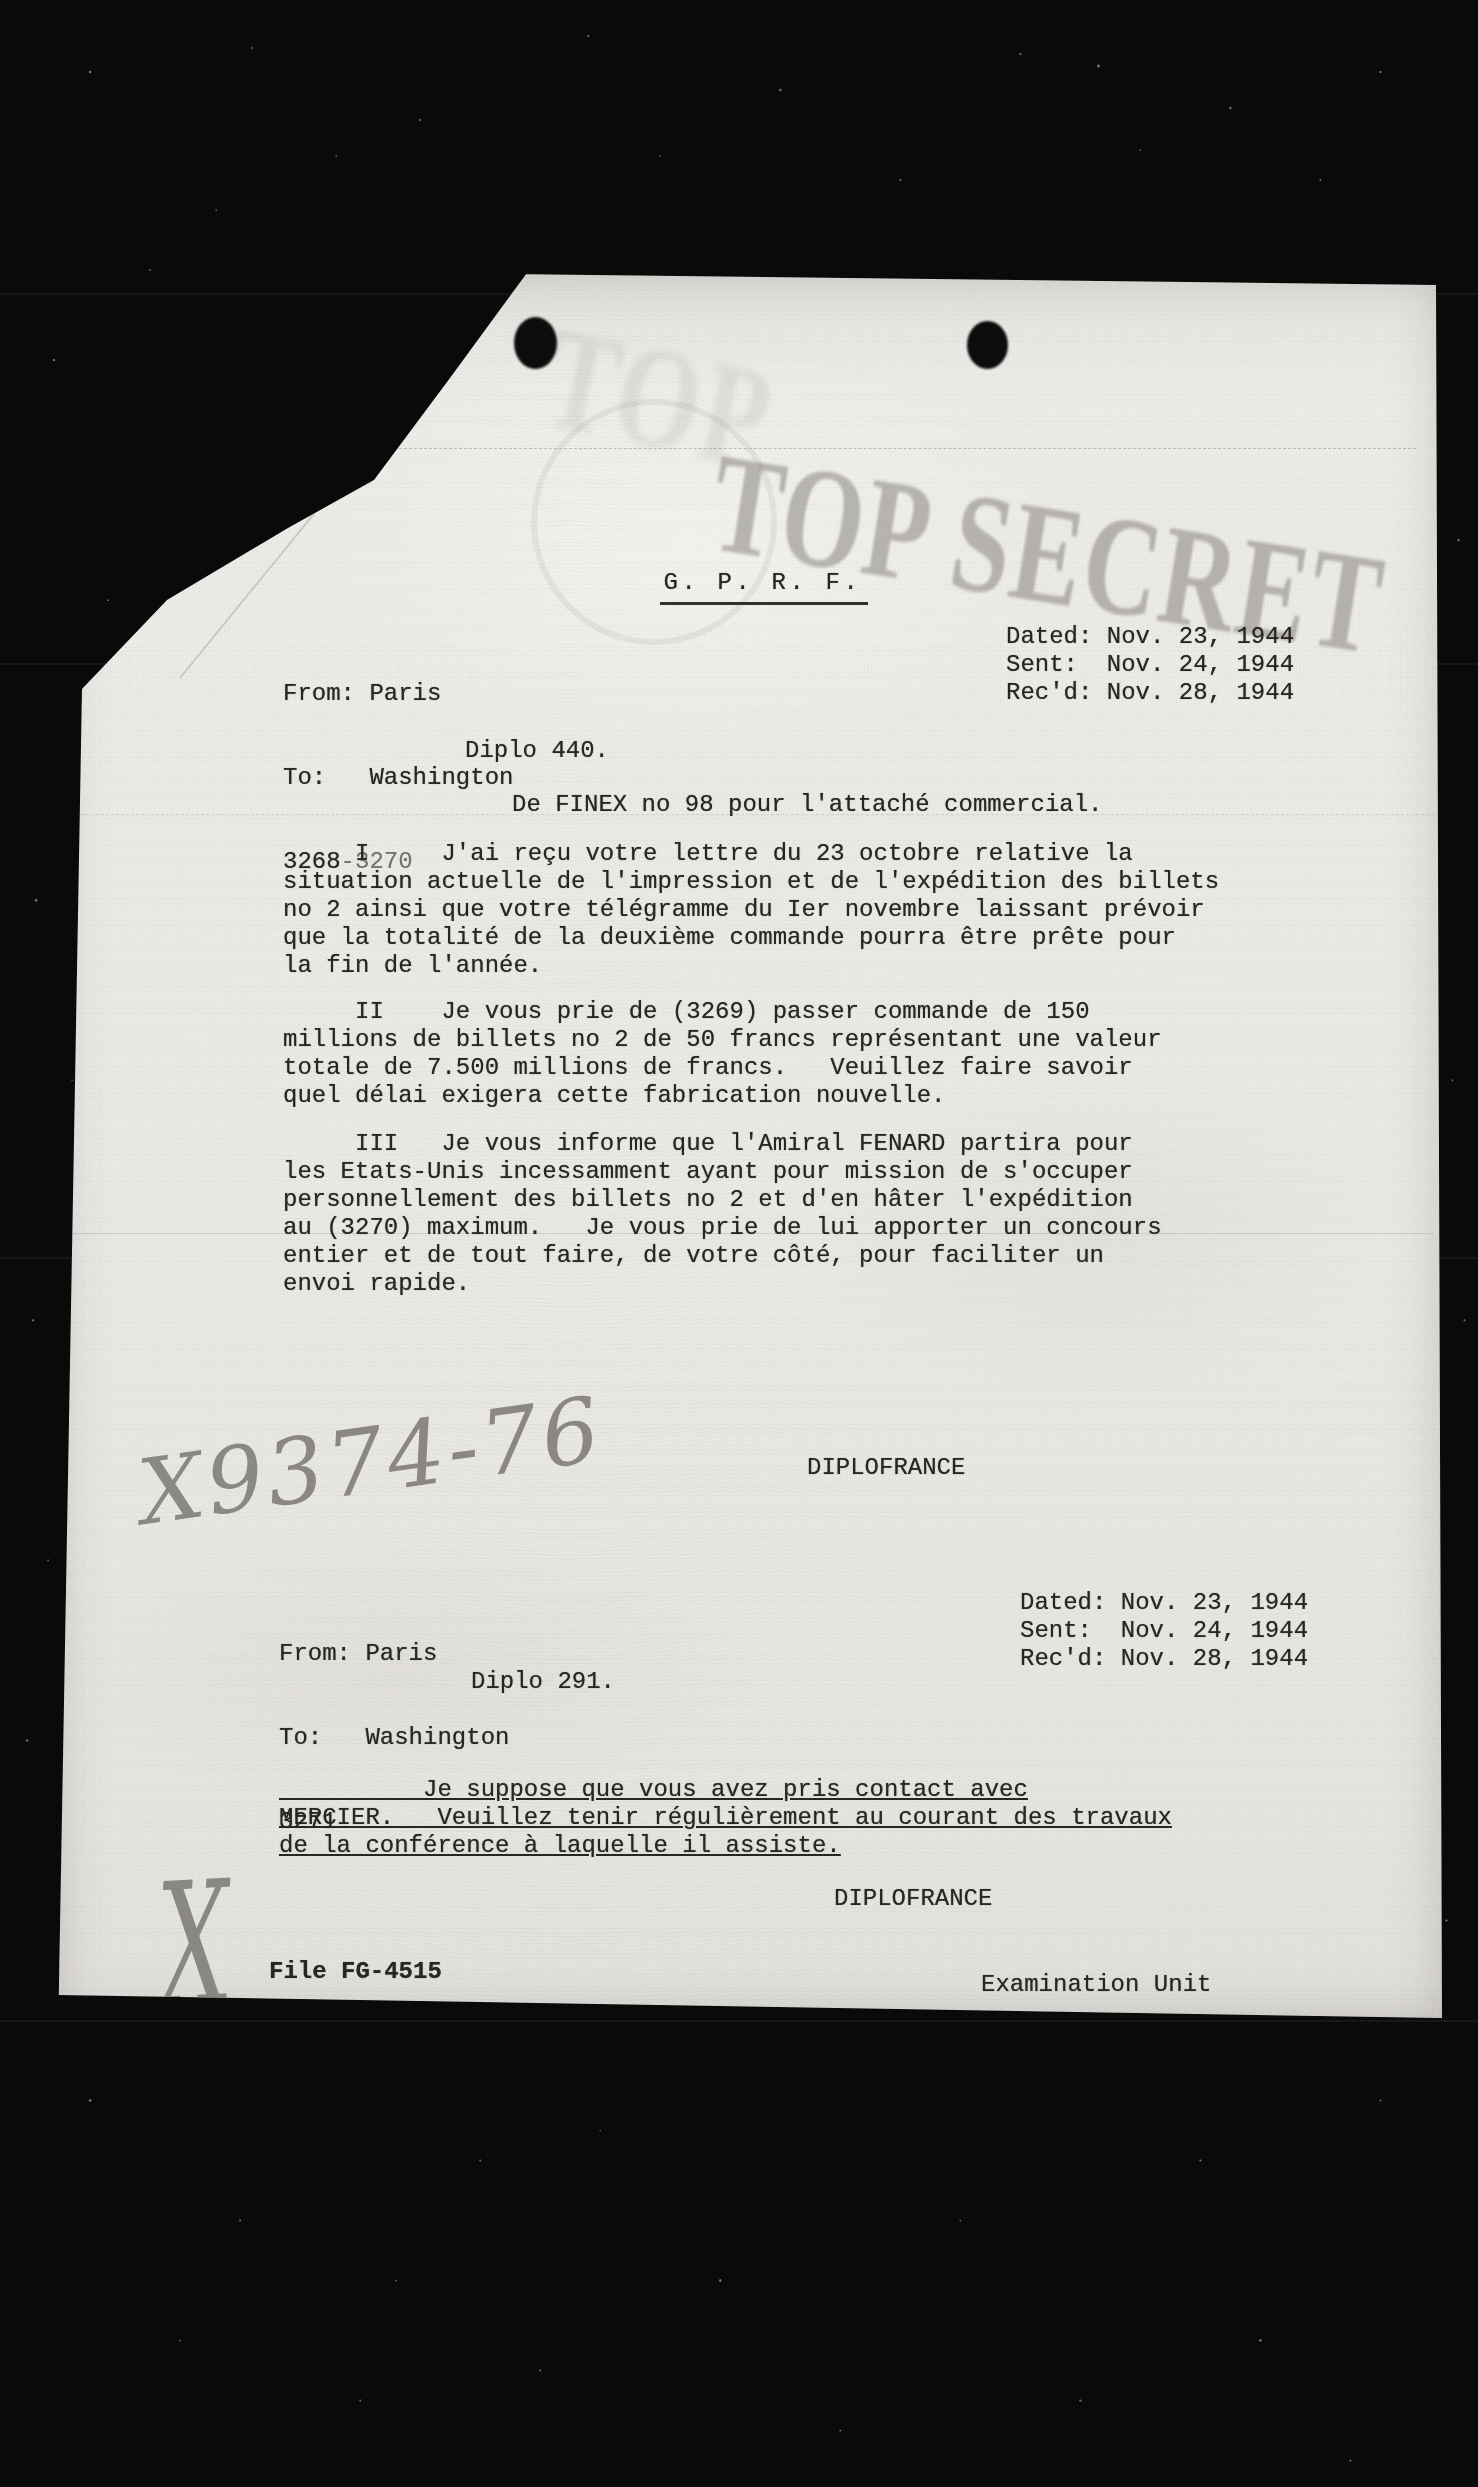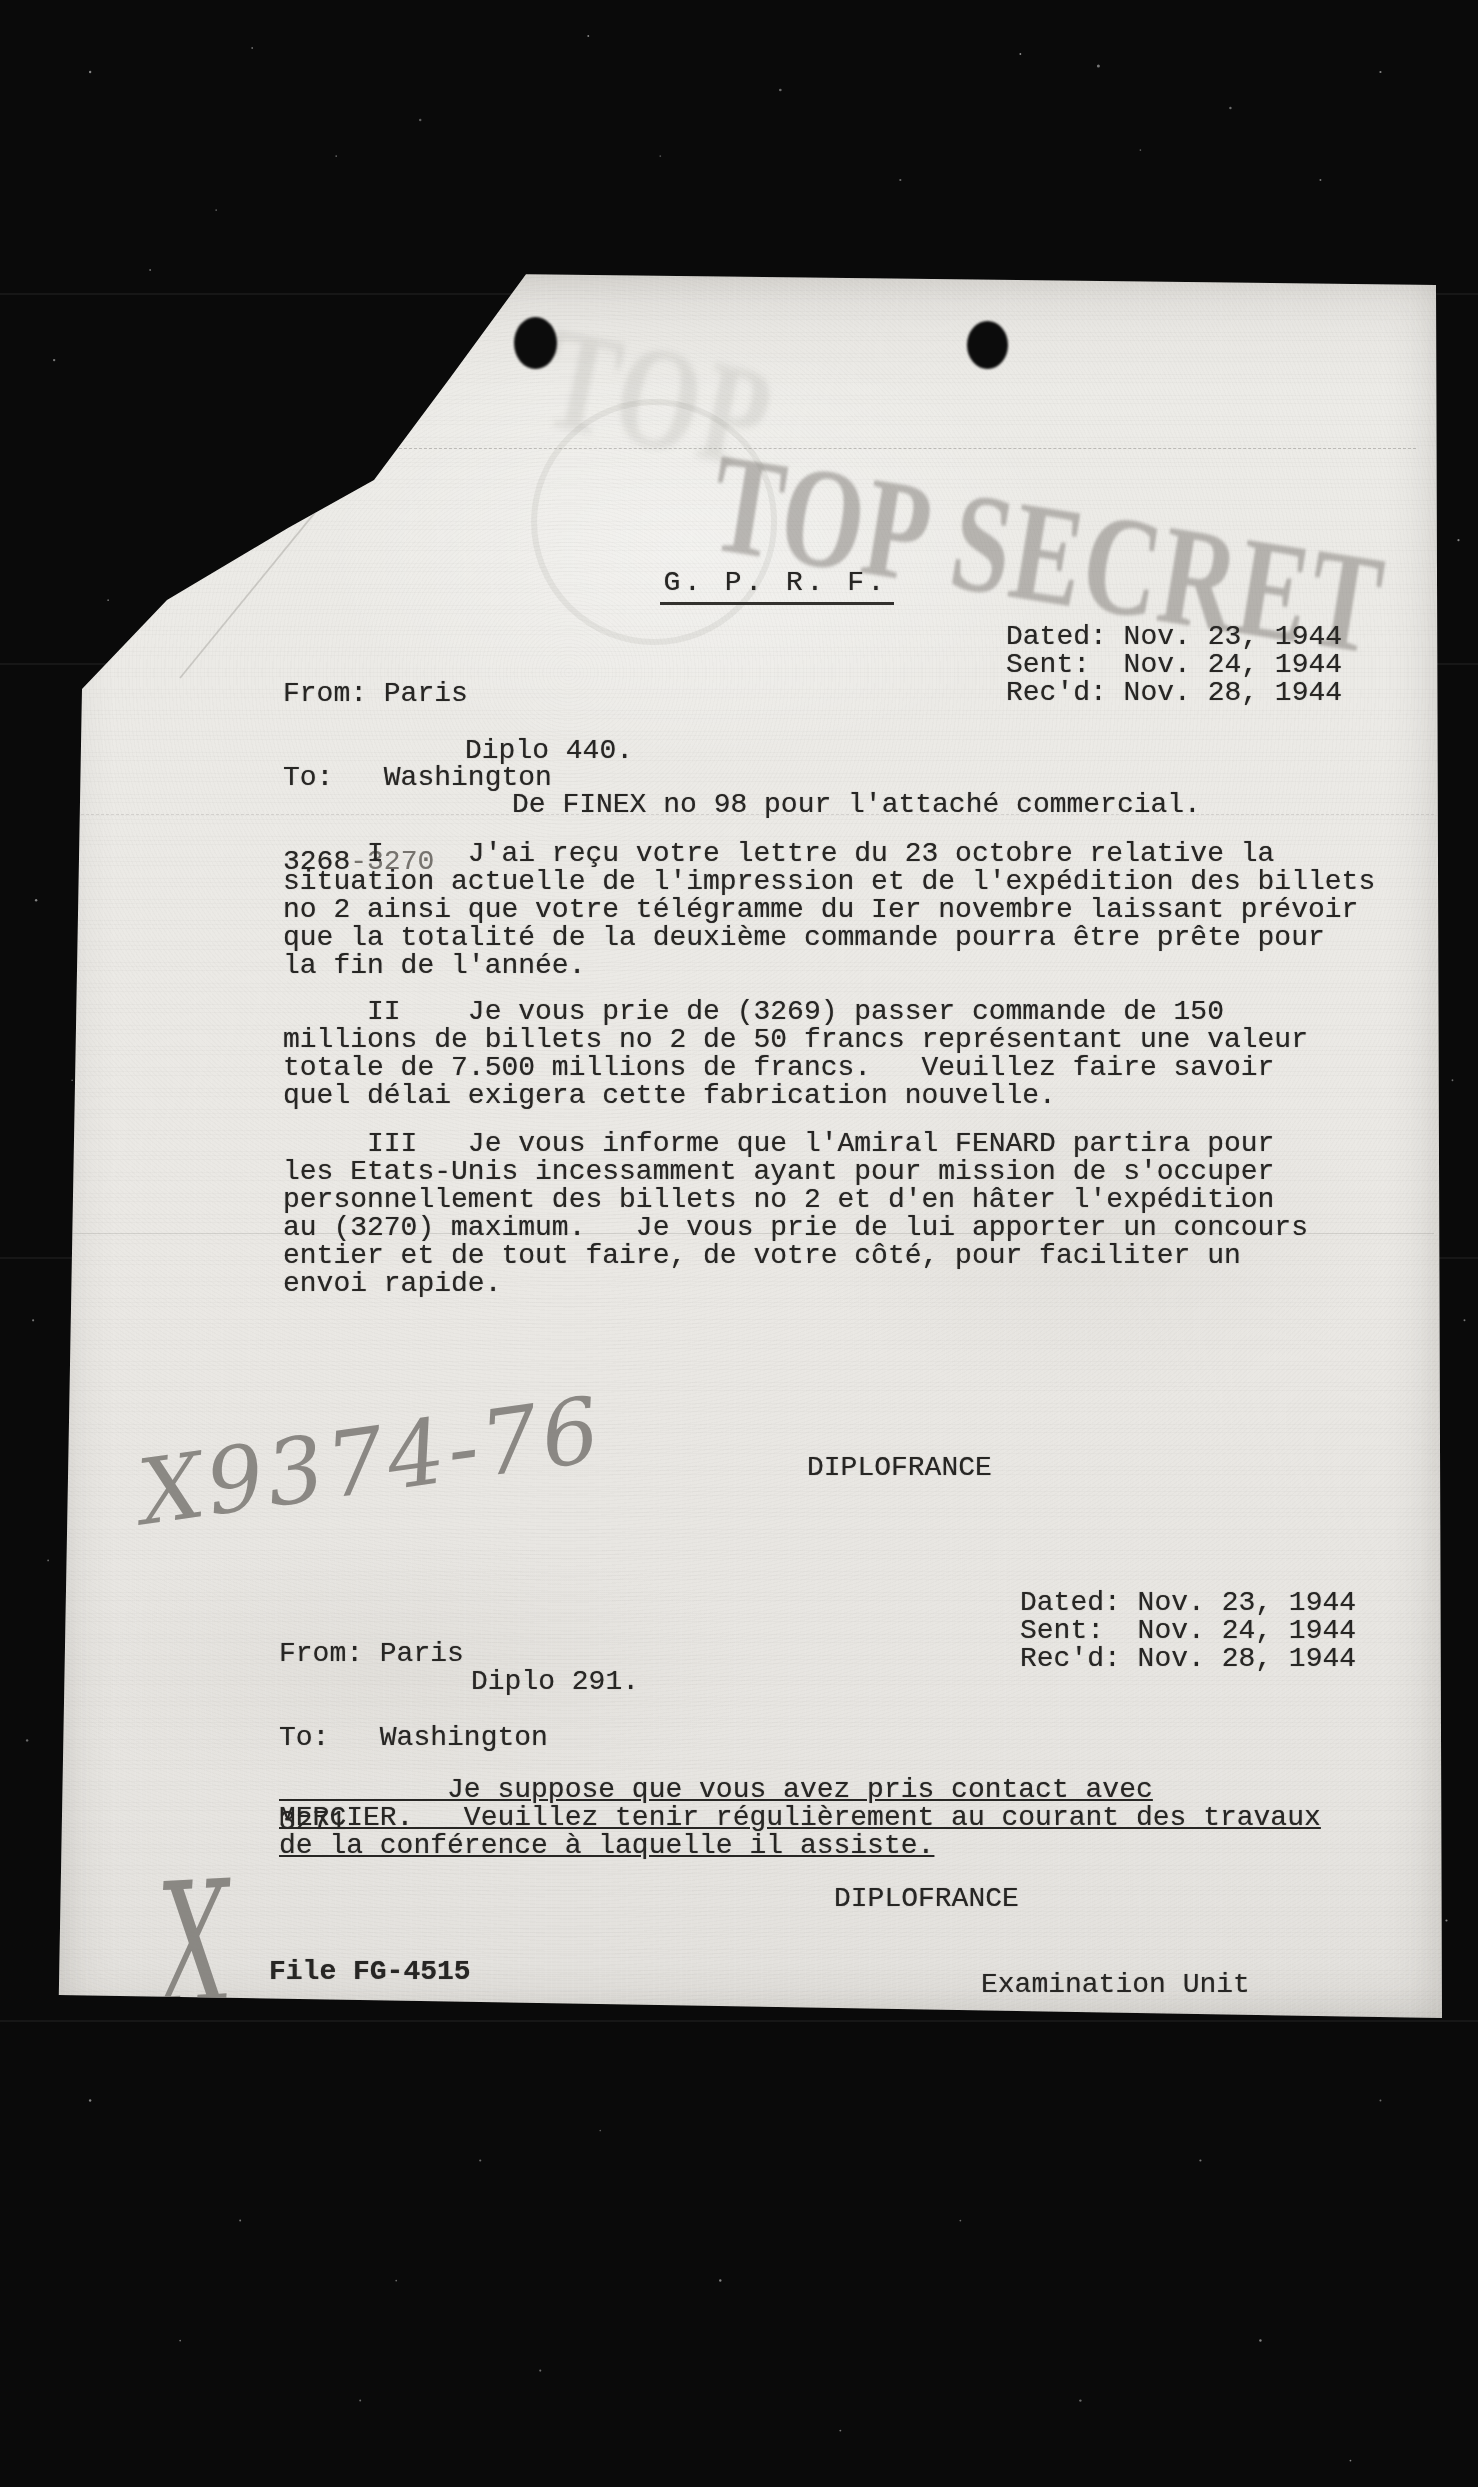--- a/index.html
+++ b/index.html
@@ -29,21 +29,21 @@
     background:
       repeating-linear-gradient(0deg, rgba(110,108,104,0.035) 0 0.6px, rgba(0,0,0,0) 0.6px 4.2px),
       repeating-linear-gradient(90deg, rgba(255,255,255,0.05) 0 1.2px, rgba(0,0,0,0) 1.2px 5.4px),
       repeating-radial-gradient(circle at 37% 23%, rgba(90,88,84,0.025) 0 1.2px, rgba(0,0,0,0) 1.2px 3.6px);
   }
   .artifact-line{position:absolute;pointer-events:none;}
   
   .typed{
     position:absolute;white-space:pre;
     font-family:"Liberation Mono", monospace;
-    font-size:28px;line-height:28px;color:#272624;
+    font-size:24px;line-height:28px;color:#272624;
     text-shadow:0 0 1px rgba(40,38,36,0.6);
     z-index:6;
   }
   .faded{color:#76736e;text-shadow:0 0 0.6px rgba(110,108,104,0.4);}
   .heavy{font-weight:bold;color:#161514;text-shadow:0 0 1.4px rgba(20,20,20,0.8);}
   .doc-title{
     letter-spacing:3.6px;border-bottom:3.6px solid #33312e;padding:0 6px 5.4px 3.6px;
   }
   
   .stamp{

